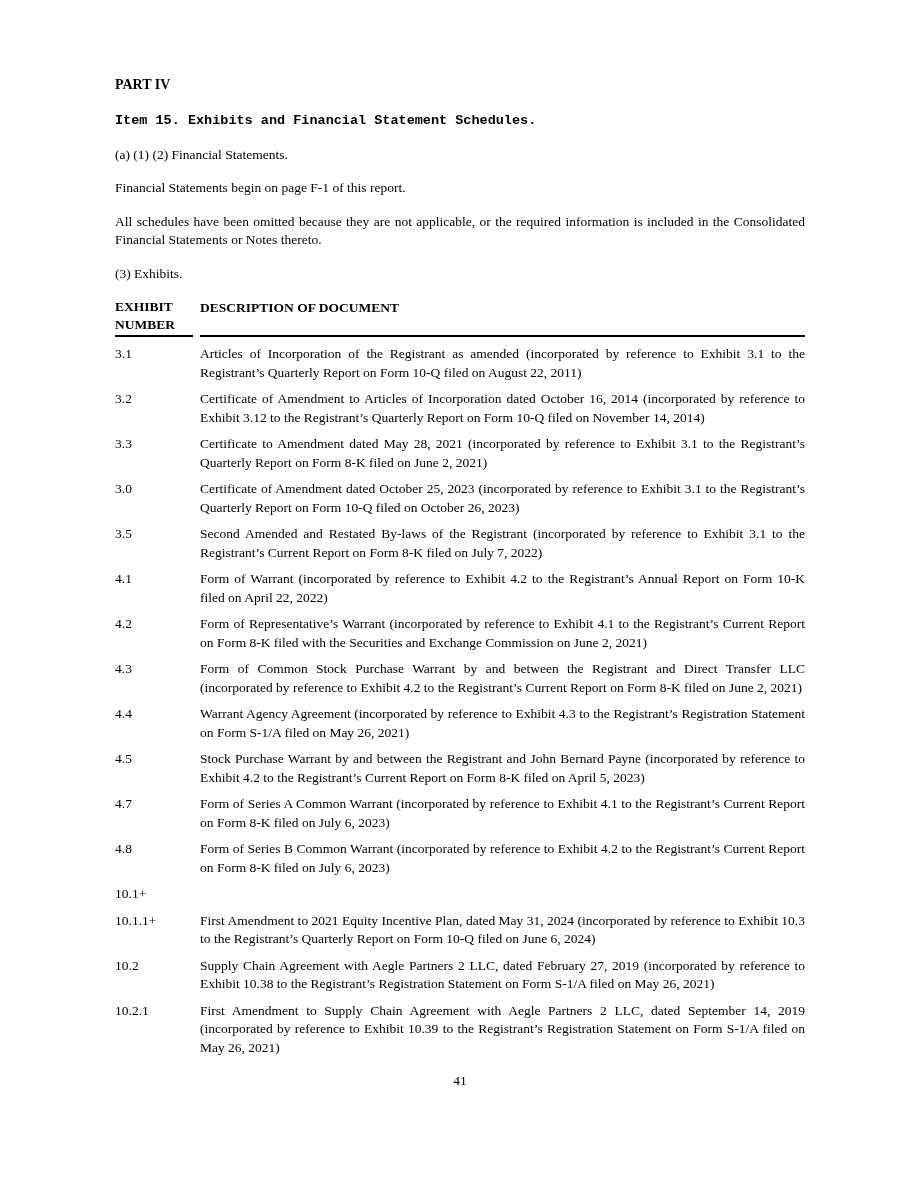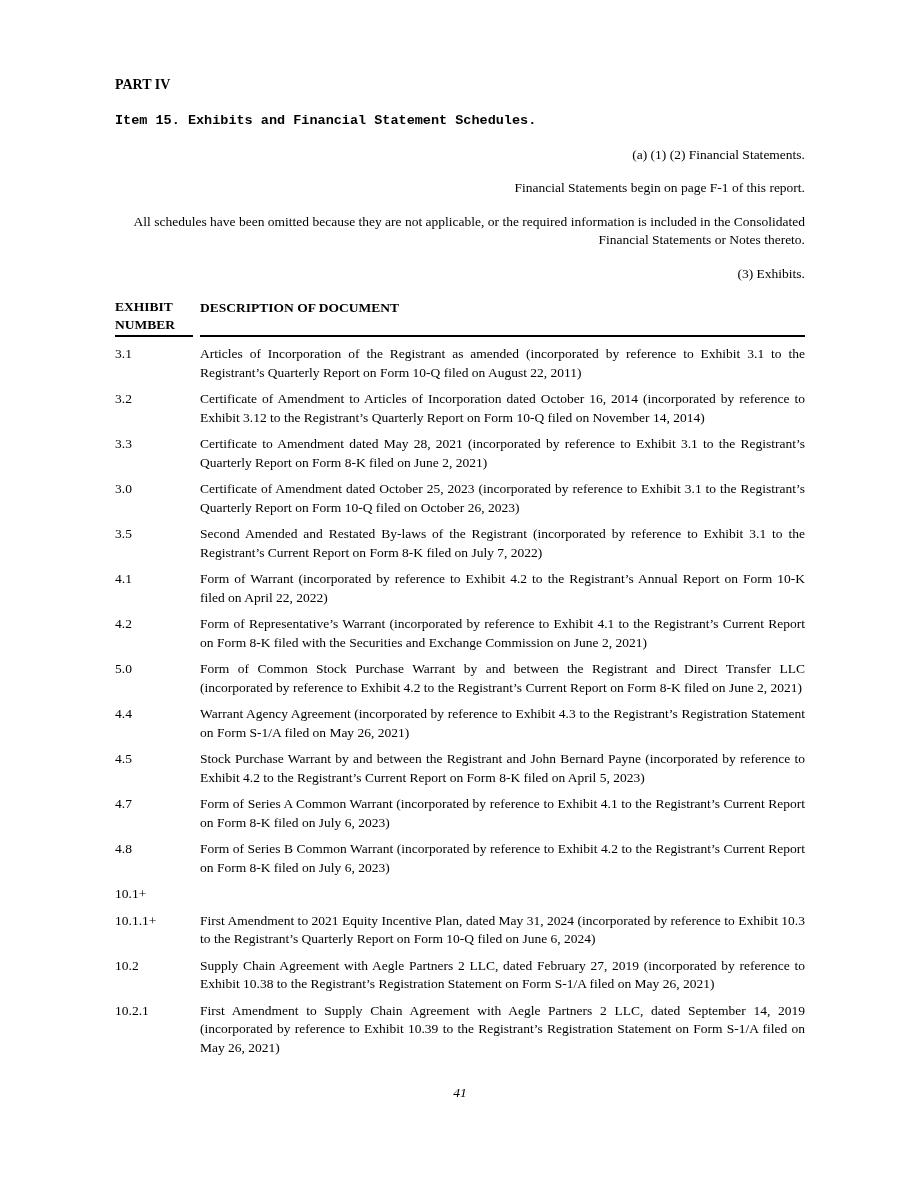--- a/index.html
+++ b/index.html
@@ -31,21 +31,20 @@
     font-weight: bold;
     font-size: 13.5px;
     line-height: 18.5px;
     margin-bottom: 15px;
     font-family: Liberation Mono, monospace;
   }
   p.para {
     margin: 0 0 15px 0;
     font-size: 13.5px;
     line-height: 18.5px;
-    text-align: right;
   }
   .justify { text-align: justify; }
   .thead {
     display: flex;
     font-weight: bold;
     font-size: 13.5px;
     line-height: 18px;
     margin-bottom: 8px;
   }
   .th-num {
@@ -71,22 +70,21 @@
     width: 85px;
     flex-shrink: 0;
   }
   .desc {
     flex: 1;
     text-align: justify;
   }
   .page-number {
     text-align: center;
     font-size: 13.5px;
-    margin-top: 28px;
-    font-style: italic;
+    margin-top: 16px;
   }
 </style>
 </head>
 <body>
 
 <div class="page">
 
   <div class="part-title">PART IV</div>
 
   <div class="item-heading">Item 15. Exhibits and Financial Statement Schedules.</div>
@@ -130,21 +128,21 @@
     </div>
     <div class="row">
       <div class="num">4.1</div>
       <div class="desc">Form of Warrant (incorporated by reference to Exhibit 4.2 to the Registrant’s Annual Report on Form 10-K filed on April 22, 2022)</div>
     </div>
     <div class="row">
       <div class="num">4.2</div>
       <div class="desc">Form of Representative’s Warrant (incorporated by reference to Exhibit 4.1 to the Registrant’s Current Report on Form 8-K filed with the Securities and Exchange Commission on June 2, 2021)</div>
     </div>
     <div class="row">
-      <div class="num">5.0</div>
+      <div class="num">4.3</div>
       <div class="desc">Form of Common Stock Purchase Warrant by and between the Registrant and Direct Transfer LLC (incorporated by reference to Exhibit 4.2 to the Registrant’s Current Report on Form 8-K filed on June 2, 2021)</div>
     </div>
     <div class="row">
       <div class="num">4.4</div>
       <div class="desc">Warrant Agency Agreement (incorporated by reference to Exhibit 4.3 to the Registrant’s Registration Statement on Form S-1/A filed on May 26, 2021)</div>
     </div>
     <div class="row">
       <div class="num">4.5</div>
       <div class="desc">Stock Purchase Warrant by and between the Registrant and John Bernard Payne (incorporated by reference to Exhibit 4.2 to the Registrant’s Current Report on Form 8-K filed on April 5, 2023)</div>
     </div>

